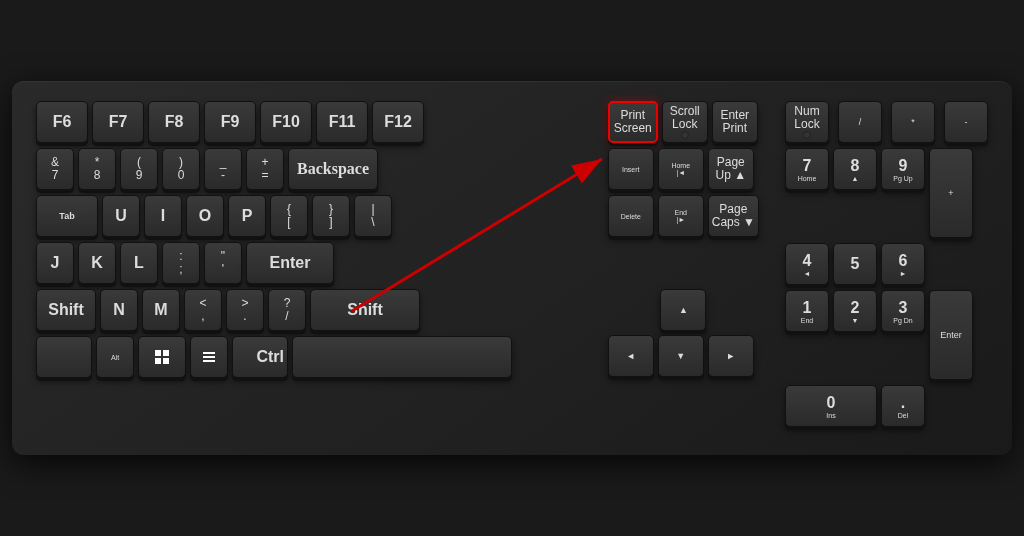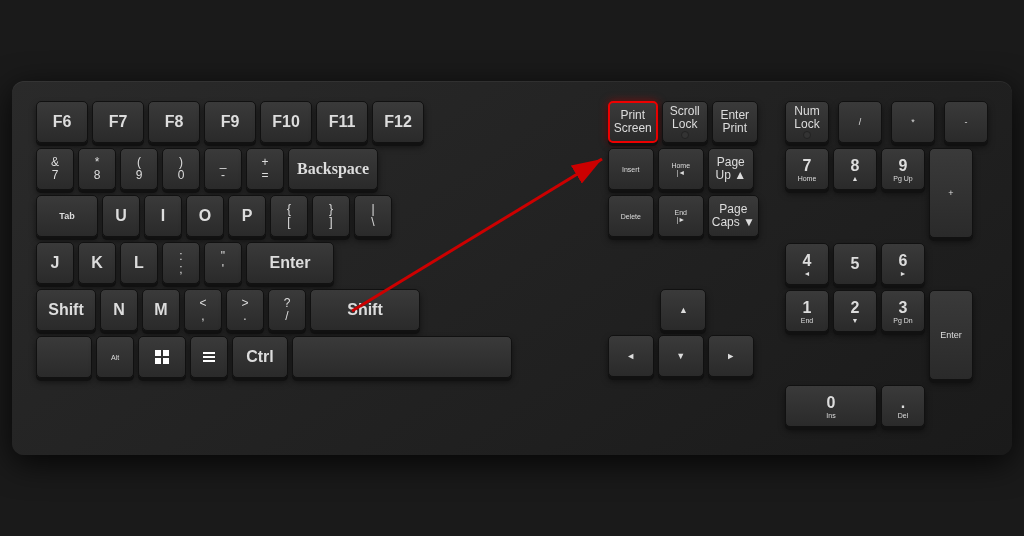--- a/index.html
+++ b/index.html
@@ -71,21 +71,21 @@
       font-size: 7px;
     }
 
     
     .key-wide-backspace { min-width: 90px; font-family: Liberation Serif, serif; }
     .key-wide-tab { min-width: 62px; }
     .key-wide-caps { min-width: 72px; }
     .key-wide-enter { min-width: 88px; }
     .key-wide-shift-l { min-width: 60px; }
     .key-wide-shift-r { min-width: 110px; }
-    .key-wide-ctrl { min-width: 60px; }
+    .key-wide-ctrl { min-width: 60px; align-items: flex-end; }
     .key-wide-space { min-width: 220px; }
     .key-wide-win { min-width: 48px; }
     .key-fn { min-width: 52px; }
 
     
     .key-highlighted {
       border: 2px solid #e00;
       box-shadow: 0 3px 0 #111, 0 4px 6px rgba(0,0,0,0.5), 0 0 8px rgba(220,0,0,0.5);
     }
 

